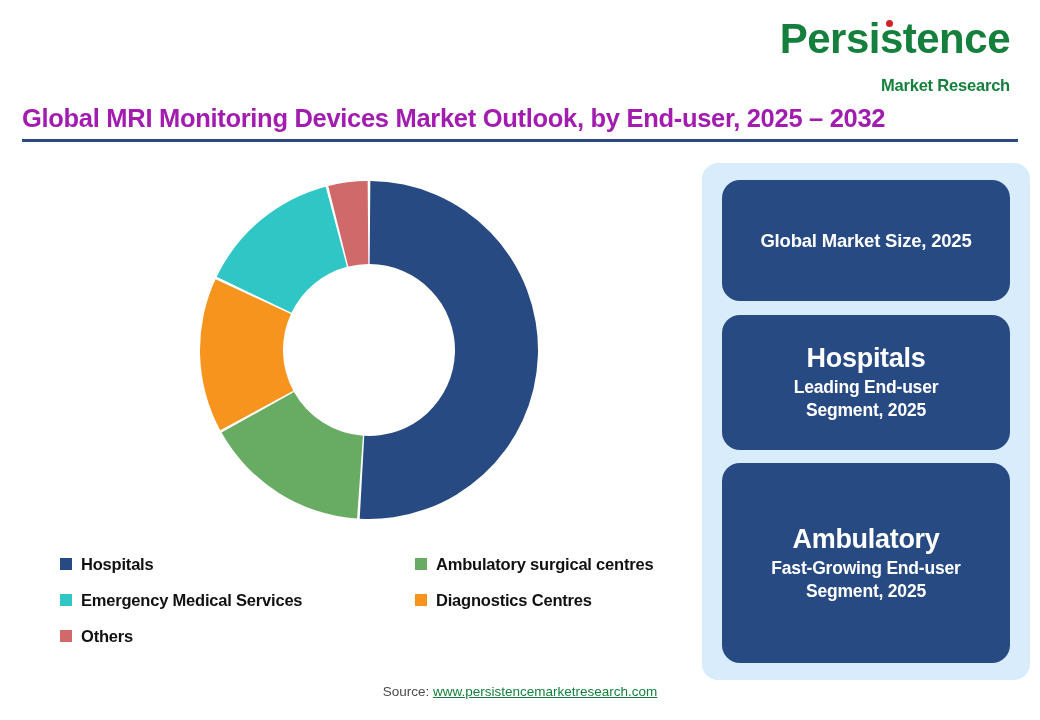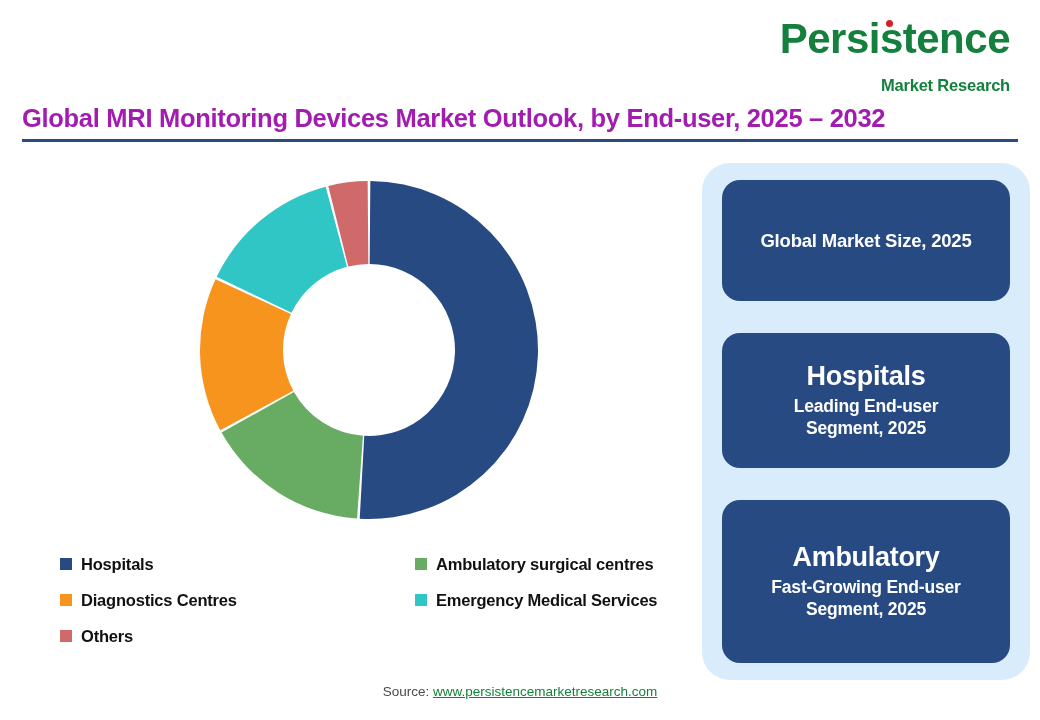--- a/index.html
+++ b/index.html
@@ -131,41 +131,41 @@
   }
 
   
   .side-panel {
     position: absolute;
     left: 702px;
     top: 163px;
     width: 328px;
     height: 517px;
     background: #D8ECFB;
-    border-radius: 28px;
+    border-radius: 16px;
     box-sizing: border-box;
     padding: 17px 20px;
     display: flex;
     flex-direction: column;
     justify-content: space-between;
   }
   .stat-card {
     background: #274A82;
     border-radius: 18px;
     color: #ffffff;
     text-align: center;
     box-sizing: border-box;
     display: flex;
     flex-direction: column;
     justify-content: center;
     align-items: center;
   }
   .card-1 { height: 121px; padding: 6px 10px; }
   .card-2 { height: 135px; padding: 8px 10px; }
-  .card-3 { height: 163px; padding: 8px 7px; }
+  .card-3 { height: 200px; padding: 8px 7px; }
 
   .card-kicker {
     font-size: 18.5px;
     font-weight: bold;
     line-height: 1.25;
     letter-spacing: -0.2px;
   }
   .card-value {
     font-size: 30px;
     font-weight: bold;
@@ -216,26 +216,26 @@
 <div class="legend">
   <div class="legend-item">
     <span class="legend-swatch" style="background:#274A82"></span>
     <span class="legend-label">Hospitals</span>
   </div>
   <div class="legend-item">
     <span class="legend-swatch" style="background:#67AC62"></span>
     <span class="legend-label">Ambulatory surgical centres</span>
   </div>
   <div class="legend-item">
+    <span class="legend-swatch" style="background:#31C6C6"></span>
+    <span class="legend-label">Emergency Medical Services</span>
+  </div>
+  <div class="legend-item">
     <span class="legend-swatch" style="background:#F7941E"></span>
     <span class="legend-label">Diagnostics Centres</span>
-  </div>
-  <div class="legend-item">
-    <span class="legend-swatch" style="background:#31C6C6"></span>
-    <span class="legend-label">Emergency Medical Services</span>
   </div>
   <div class="legend-item">
     <span class="legend-swatch" style="background:#D06A6A"></span>
     <span class="legend-label">Others</span>
   </div>
 </div>
 
 <div class="side-panel">
 
   <div class="stat-card card-1">

